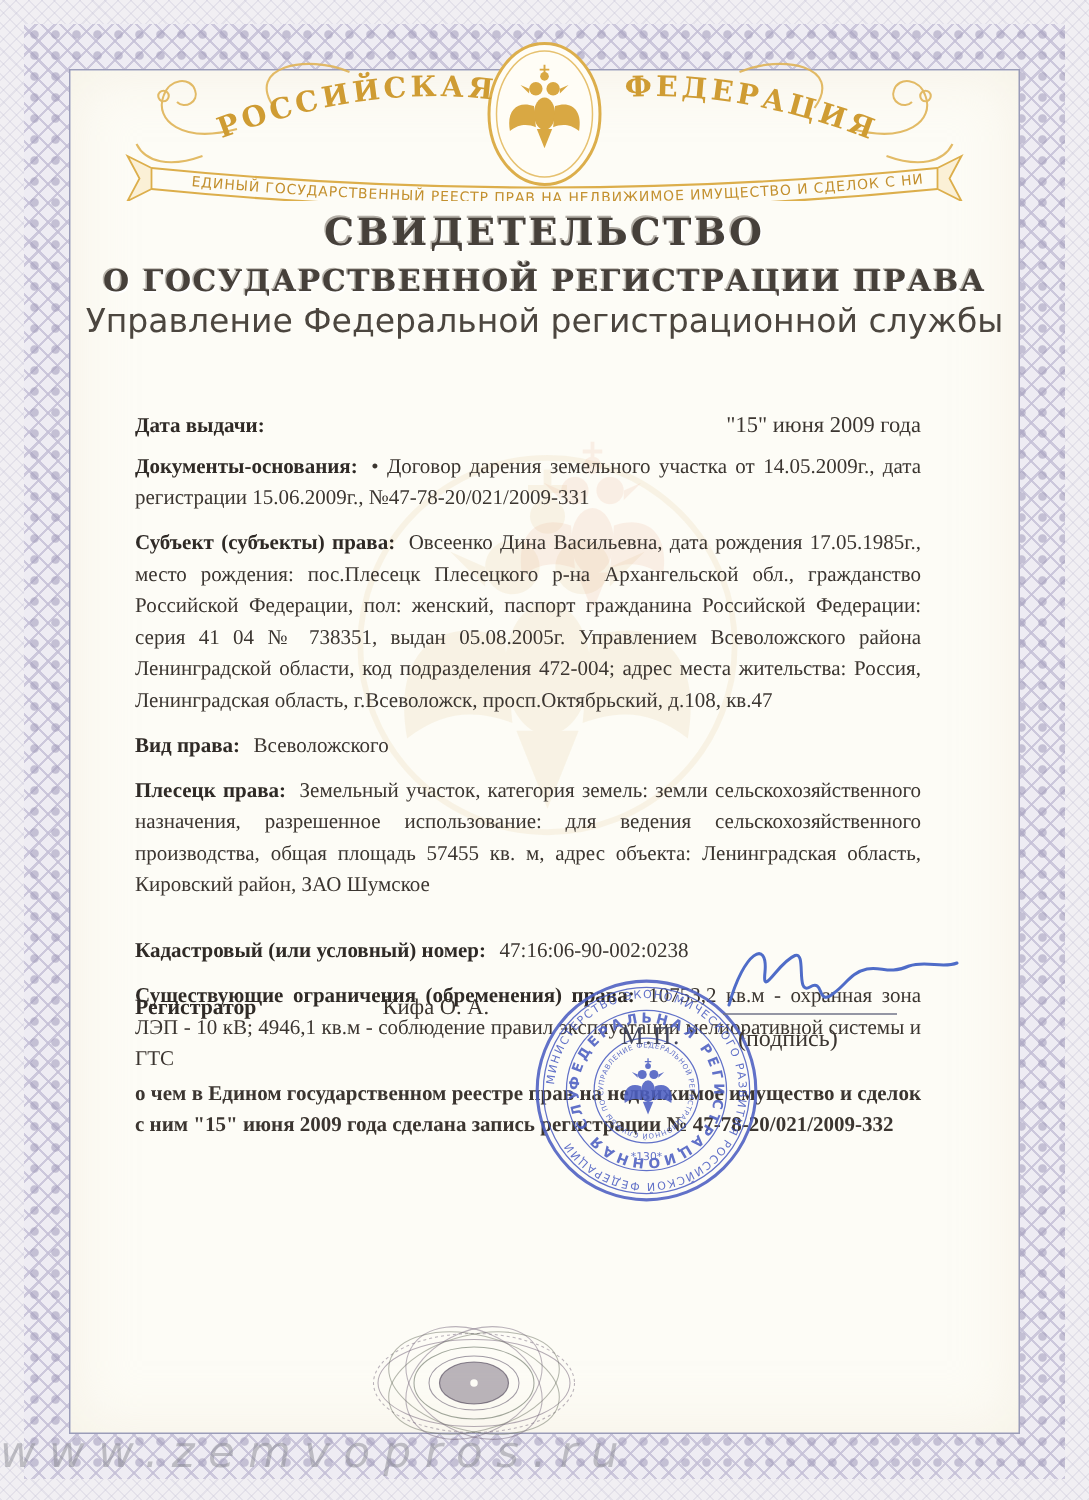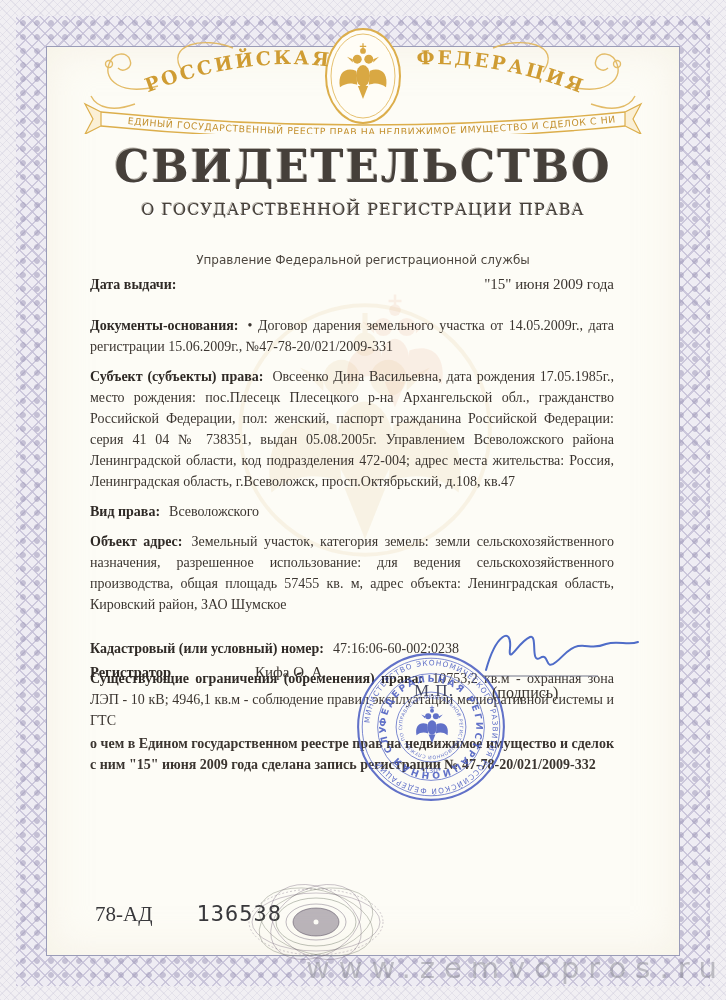--- a/index.html
+++ b/index.html
@@ -25,38 +25,38 @@
     position:absolute;top:46px;left:46px;right:46px;bottom:44px;
     background:#fdfcf6;
     border:1px solid #9a9cb8;
     box-shadow:inset 0 0 40px rgba(240,232,214,.5);
   }
   
   .crest{position:absolute;left:63px;top:26px;width:600px;height:108px;z-index:2;}
   
   .title-block{position:absolute;top:136px;left:0;right:0;text-align:center;z-index:2;color:#443e38;}
   .title-main{
-    margin:12px;font-family:"DejaVu Serif", serif;font-weight:bold;font-size:44px;line-height:38px;
+    margin:0;font-family:"DejaVu Serif", serif;font-weight:bold;font-size:25px;line-height:38px;
     letter-spacing:2px;color:#46403a;
     text-shadow:-1px -1px 0 rgba(120,112,102,.55), 1px 1px 0 #ffffff;
   }
   .title-sub{
-    margin:1px 0 0;font-family:"DejaVu Serif", serif;font-weight:normal;font-size:16px;line-height:24px;
+    margin:1px 0 0;font-family:"DejaVu Serif", serif;font-weight:bold;font-size:20px;line-height:24px;
     letter-spacing:1px;color:#46403a;
     text-shadow:-1px -1px 0 rgba(120,112,102,.5), 1px 1px 0 #ffffff;
   }
-  .authority{margin-top:27px;font-family:"DejaVu Sans", sans-serif;font-size:12px;line-height:23px;color:#4c463f;}
+  .authority{margin-top:4px;font-family:"DejaVu Sans", sans-serif;font-size:22px;line-height:23px;color:#4c463f;}
   
   .body-text{
     position:absolute;left:90px;width:524px;top:274px;z-index:2;
     font-size:14px;line-height:21px;color:#3b3530;text-align:justify;
   }
   .body-text p{margin:0 0 9px;}
   .lbl{font-weight:bold;margin-right:9px;color:#2f2a26;}
-  .row-date{display:flex;justify-content:space-between;align-items:baseline;margin-bottom:20px;}
+  .row-date{display:flex;justify-content:space-between;align-items:baseline;margin-bottom:6px;}
   .date-val{font-size:15px;text-align:right;}
   .p-object{margin-bottom:23px !important;}
   .p-note{margin-bottom:0 !important;font-weight:bold;}
   .p-restrict{margin-bottom:2px !important;}
   
   .registrar-row{position:absolute;left:90px;top:664px;width:360px;display:flex;z-index:2;font-size:14.5px;color:#2f2a26;}
   .registrar-row .reg-lbl{font-weight:bold;width:165px;}
   .registrar-row .reg-name{font-size:15px;color:#3b3530;}
   
   .stamp{position:absolute;left:354px;top:650px;width:154px;height:154px;z-index:2;opacity:.88;}
@@ -72,23 +72,24 @@
   }
   
   .wm-gold{position:absolute;left:235px;top:270px;width:260px;height:320px;z-index:0;color:#c89a40;opacity:.09;}
   .wm-pink-eagle{position:absolute;left:330px;top:268px;width:130px;height:170px;z-index:0;color:#e8a080;opacity:.14;}
   
   .serial{position:absolute;left:95px;top:901px;display:flex;align-items:baseline;gap:44px;z-index:2;color:#38383b;}
   .serial .series{font-size:21px;}
   .serial .number{font-family:"DejaVu Sans Mono", monospace;font-size:22px;letter-spacing:1px;}
   .rosette{position:absolute;left:246px;top:876px;width:140px;height:92px;z-index:4;}
   .footer-wm{
-    position:absolute;left:0;right:0;top:951px;z-index:5;text-align:right;
+    position:absolute;left:0;right:0;top:951px;z-index:5;text-align:left;
     font-family:"DejaVu Sans", sans-serif;font-size:29px;letter-spacing:9px;
     color:rgba(138,138,146,.5);
+    font-style:italic;
   }
 </style>
 </head>
 <body>
 
 <div class="page">
 
   <div class="band"></div>
   <div class="paper"></div>
 
@@ -164,22 +165,22 @@
   </div>
 
   <div class="body-text">
     <div class="row-date">
       <span class="lbl">Дата выдачи:</span>
       <span class="date-val">"15" июня 2009 года</span>
     </div>
     <p><span class="lbl">Документы-основания:</span><span>• Договор дарения земельного участка от 14.05.2009г., дата регистрации 15.06.2009г., №47-78-20/021/2009-331</span></p>
     <p><span class="lbl">Субъект (субъекты) права:</span><span>Овсеенко Дина Васильевна, дата рождения 17.05.1985г., место рождения: пос.Плесецк Плесецкого р-на Архангельской обл., гражданство Российской Федерации, пол: женский, паспорт гражданина Российской Федерации: серия 41 04 № 738351, выдан 05.08.2005г. Управлением Всеволожского района Ленинградской области, код подразделения 472-004; адрес места жительства: Россия, Ленинградская область, г.Всеволожск, просп.Октябрьский, д.108, кв.47</span></p>
     <p><span class="lbl">Вид права:</span><span>Всеволожского</span></p>
-    <p class="p-object"><span class="lbl">Объект адрес:</span><span>Земельный участок, категория земель: земли сельскохозяйственного назначения, разрешенное использование: для ведения сельскохозяйственного производства, общая площадь 57455 кв. м, адрес объекта: Ленинградская область, Кировский район, ЗАО Шумское</span></p>
-    <p><span class="lbl">Кадастровый (или условный) номер:</span><span>47:16:06-60-002:0238</span></p>
+    <p class="p-object"><span class="lbl">Плесецк права:</span><span>Земельный участок, категория земель: земли сельскохозяйственного назначения, разрешенное использование: для ведения сельскохозяйственного производства, общая площадь 57455 кв. м, адрес объекта: Ленинградская область, Кировский район, ЗАО Шумское</span></p>
+    <p><span class="lbl">Кадастровый (или условный) номер:</span><span>47:16:06-90-002:0238</span></p>
     <p class="p-restrict"><span class="lbl">Существующие ограничения (обременения) права:</span><span>10753,2 кв.м - охранная зона ЛЭП - 10 кВ; 4946,1 кв.м - соблюдение правил эксплуатации мелиоративной системы и ГТС</span></p>
     <p class="p-note">о чем в Едином государственном реестре прав на недвижимое имущество и сделок с ним "15" июня 2009 года сделана запись регистрации № 47-78-20/021/2009-332</p>
   </div>
 
   <div class="registrar-row">
     <span class="reg-lbl">Регистратор</span>
     <span class="reg-name">Кифа О. А.</span>
   </div>
 
 
@@ -209,24 +210,20 @@
   </svg>
 
   <div class="seal-mark">М.П.</div>
 
   <svg class="signature" viewBox="0 0 168 76">
     <line x1="4" y1="58" x2="120" y2="58" stroke="#707488" stroke-width="1"></line>
     <path d="M8,52 C18,16 34,8 32,30 C30,48 40,24 52,19 C60,16 52,46 62,40 C72,34 66,54 78,44 C86,38 90,30 100,28 C110,26 114,32 128,26 C140,22 150,28 160,24" fill="none" stroke="#4f6cc8" stroke-width="2" stroke-linecap="round"></path>
   </svg>
   <div class="sig-caption">(подпись)</div>
 
-  <div class="serial">
-    <span class="series">78-АД</span>
-    <span class="number">136538</span>
-  </div>
 
   <svg class="rosette" viewBox="0 0 140 92">
     <g fill="none" stroke-width=".7">
       <ellipse cx="70" cy="46" rx="67" ry="33" stroke="rgba(120,105,125,.5)" stroke-dasharray="2 2"></ellipse>
       <ellipse cx="70" cy="46" rx="64" ry="29" stroke="rgba(120,105,125,.55)"></ellipse>
       <ellipse cx="70" cy="46" rx="58" ry="32" stroke="rgba(110,115,100,.5)" transform="rotate(14 70 46)"></ellipse>
       <ellipse cx="70" cy="46" rx="58" ry="32" stroke="rgba(110,115,100,.5)" transform="rotate(-14 70 46)"></ellipse>
       <ellipse cx="70" cy="46" rx="48" ry="34" stroke="rgba(120,105,125,.5)" transform="rotate(28 70 46)"></ellipse>
       <ellipse cx="70" cy="46" rx="48" ry="34" stroke="rgba(120,105,125,.5)" transform="rotate(-28 70 46)"></ellipse>
       <ellipse cx="70" cy="46" rx="40" ry="24" stroke="rgba(100,110,95,.6)"></ellipse>

